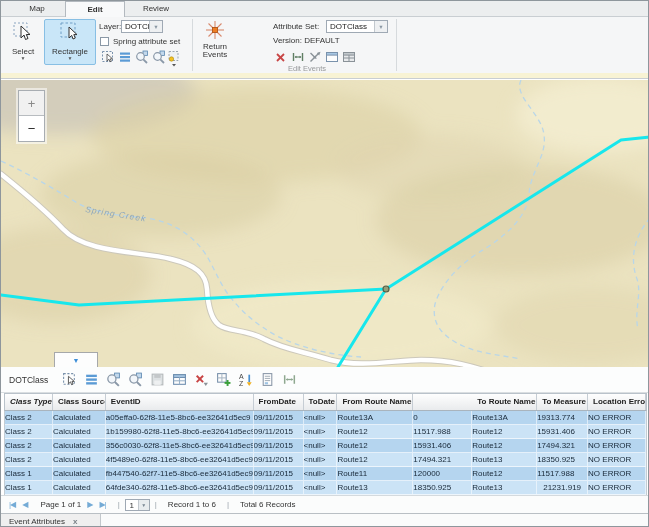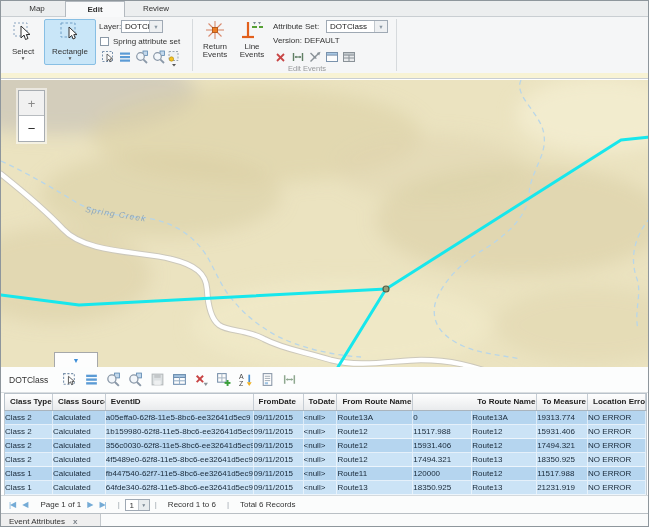--- a/index.html
+++ b/index.html
@@ -166,33 +166,20 @@
             <g stroke="#d88a6e" stroke-width="1.1">
               <line x1="12" y1="1" x2="12" y2="19"></line>
                 <line x1="3" y1="10" x2="21" y2="10"></line>
               <line x1="5.5" y1="3.5" x2="18.5" y2="16.5"></line>
                 <line x1="18.5" y1="3.5" x2="5.5" y2="16.5"></line>
             </g>
             <rect x="9.5" y="7.5" width="5" height="5" fill="#ed7d23" stroke="#a84e10" stroke-width=".8"></rect>
           </svg>
         </span>
         <span class="blabel" style="line-height:8px;">Return Events</span>
-      </div>
-      <div class="bigbtn" style="left:234px;width:34px;">
-        <span>
-          <svg width="24" height="20" viewBox="0 0 24 20">
-            <polygon points="13,2 16,2 14.5,4.5" fill="#7a8a96"></polygon>
-              <polygon points="18,2 21,2 19.5,4.5" fill="#7a8a96"></polygon>
-            <line x1="8" y1="2" x2="8" y2="17" stroke="#e2601c" stroke-width="2.2"></line>
-            <line x1="2" y1="17" x2="14" y2="17" stroke="#e2601c" stroke-width="2.2"></line>
-            <line x1="12" y1="7" x2="17" y2="7" stroke="#55a035" stroke-width="2"></line>
-            <line x1="19" y1="7" x2="23" y2="7" stroke="#55a035" stroke-width="2"></line>
-          </svg>
-        </span>
-        <span class="blabel" style="line-height:8px;">Line Events</span>
       </div>
 
       <span class="minilabel" style="left:272px;top:5px;">Attribute Set:</span>
       <div class="combo" style="left:325px;top:3px;width:62px;">
         <span class="cval">DOTClass</span>
         <span class="cbtn">▼</span>
       </div>
       <span class="minilabel" style="left:272px;top:19px;">Version: DEFAULT</span>
 
       <span class="sicon" style="left:273px;top:33px;">
@@ -374,21 +361,21 @@
           <line x1="11.5" y1="3" x2="11.5" y2="11" stroke="#8fa890" stroke-width="1.4"></line>
           <line x1="4" y1="7" x2="10" y2="7" stroke="#8fa890" stroke-width="1.2"></line>
           <polygon points="10.5,7 8.5,5.8 8.5,8.2" fill="#8fa890"></polygon>
           <polygon points="3.5,7 5.5,5.8 5.5,8.2" fill="#8fa890"></polygon>
         </svg>
     </span>
   </div>
 
   <div class="grid">
     <div class="ghead">
-        <span class="hcell" style="width: 48px;">Class Type</span>
+        <span class="hcell" style="width: 48px; font-style: italic;">Class Type</span>
         <span class="hcell" style="width: 53px;">Class Source</span>
         <span class="hcell" style="width: 148px;">EventID</span>
         <span class="hcell" style="width: 50px;">FromDate</span>
         <span class="hcell" style="width: 34px;">ToDate</span>
         <span class="hcell" style="width: 76px;">From Route Name</span>
         <span class="hcell" style="width: 59px; margin-top: 47px;">From Measure</span>
         <span class="hcell" style="width: 65px;">To Route Name</span>
         <span class="hcell" style="width: 51px;">To Measure</span>
         <span class="hcell" style="width: 58px;">Location Error</span>
       </div>
@@ -455,21 +442,21 @@
         </div>
         <div class="grow alt1">
           <span class="cell" style="width: 48px;">Class 1</span>
           <span class="cell" style="width: 53px;">Calculated</span>
           <span class="cell" style="width: 148px;">64fde340-62f8-11e5-8bc6-ee32641d5ec9</span>
           <span class="cell" style="width: 50px;">09/11/2015</span>
           <span class="cell" style="width: 34px;">&lt;null&gt;</span>
           <span class="cell" style="width: 76px;">Route13</span>
           <span class="cell" style="width: 59px;">18350.925</span>
           <span class="cell" style="width: 65px;">Route13</span>
-          <span class="cell" style="width: 51px;">21231.919</span>
+          <span class="cell" style="width: 51px; text-align: center;">21231.919</span>
           <span class="cell" style="width: 58px;">NO ERROR</span>
         </div>
       </div>
   </div>
 
   <div class="pager">
     <span class="pgbtn">|◀</span>
     <span class="pgbtn">◀</span>
     <span class="pgtext">Page 1 of 1</span>
     <span class="pgbtn">▶</span>

